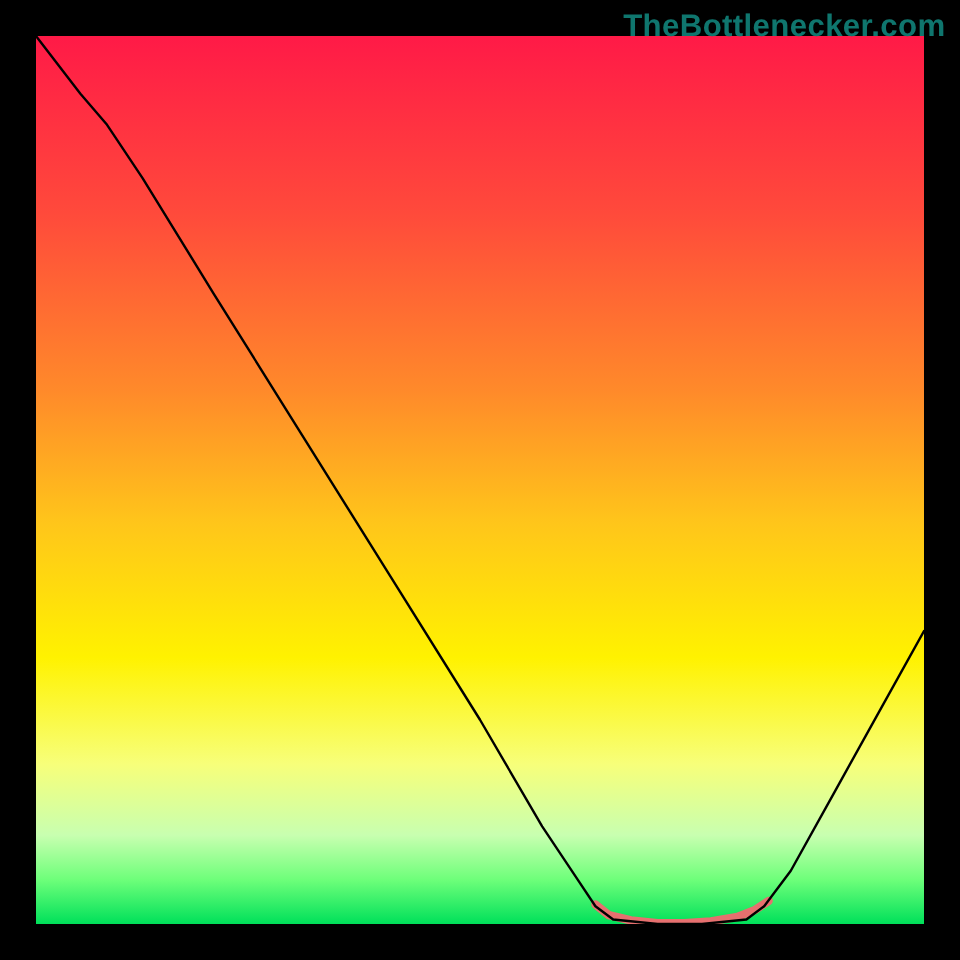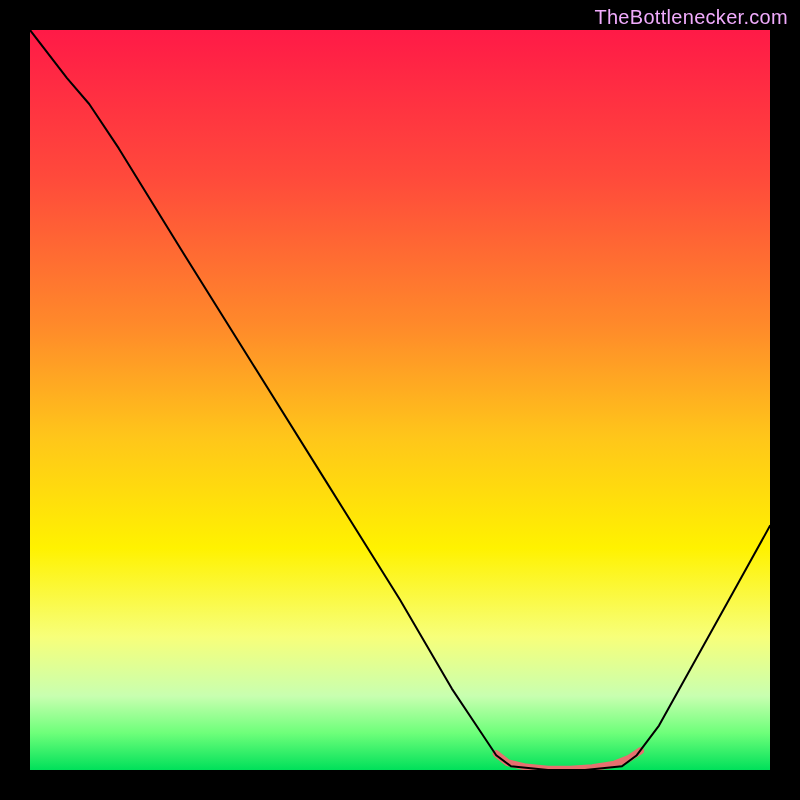--- a/index.html
+++ b/index.html
@@ -9,23 +9,23 @@
     height: 800px;
     background: #000;
     position: relative;
     overflow: hidden;
     font-family: Arial, Helvetica, sans-serif;
   }
   .watermark {
     position: absolute;
     top: 6px;
     right: 12px;
-    color: #f0abfc;
-    font-size: 20px;
-    font-weight: 400;
+    color: #0f766e;
+    font-size: 26px;
+    font-weight: 700;
     letter-spacing: 0.3px;
     z-index: 10;
   }
   .plot-frame {
     position: absolute;
     top: 30px;
     left: 30px;
     width: 740px;
     height: 740px;
     background: #000;

